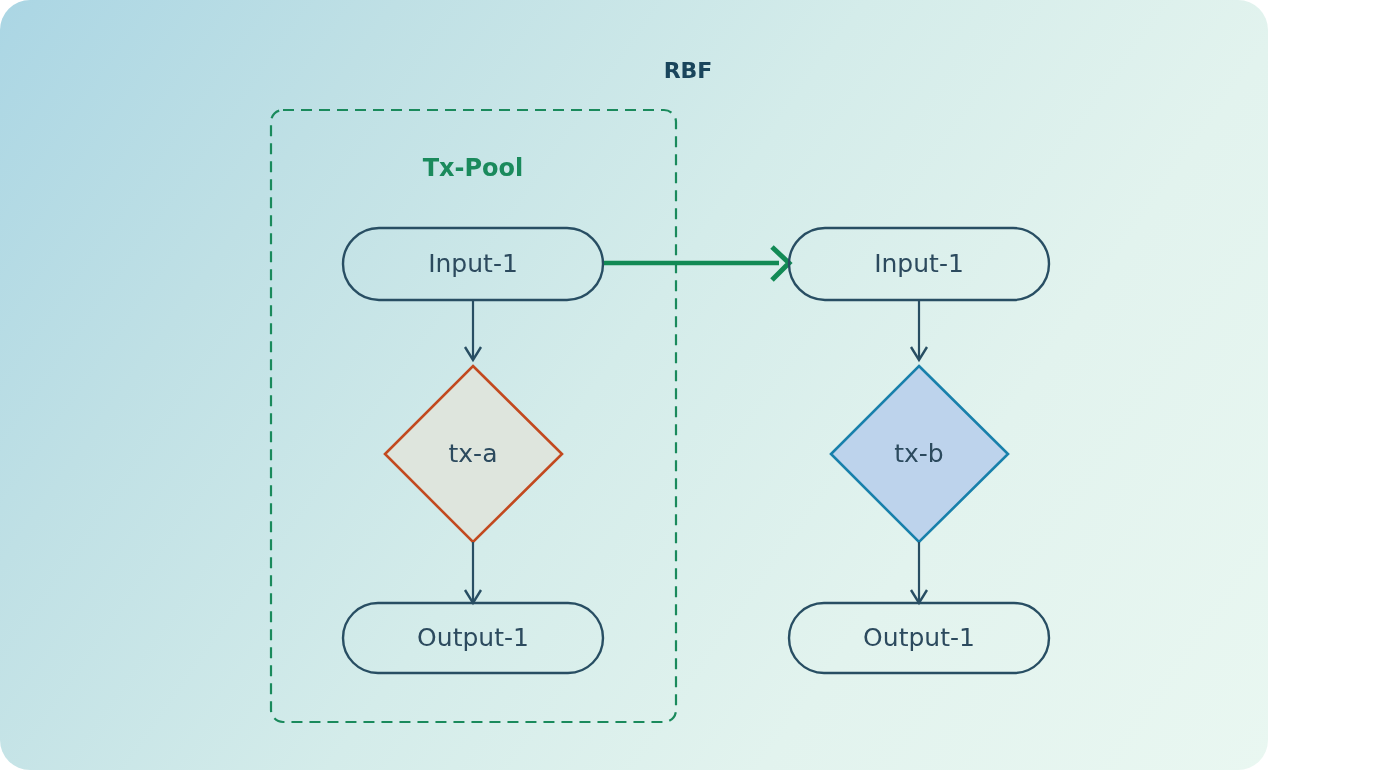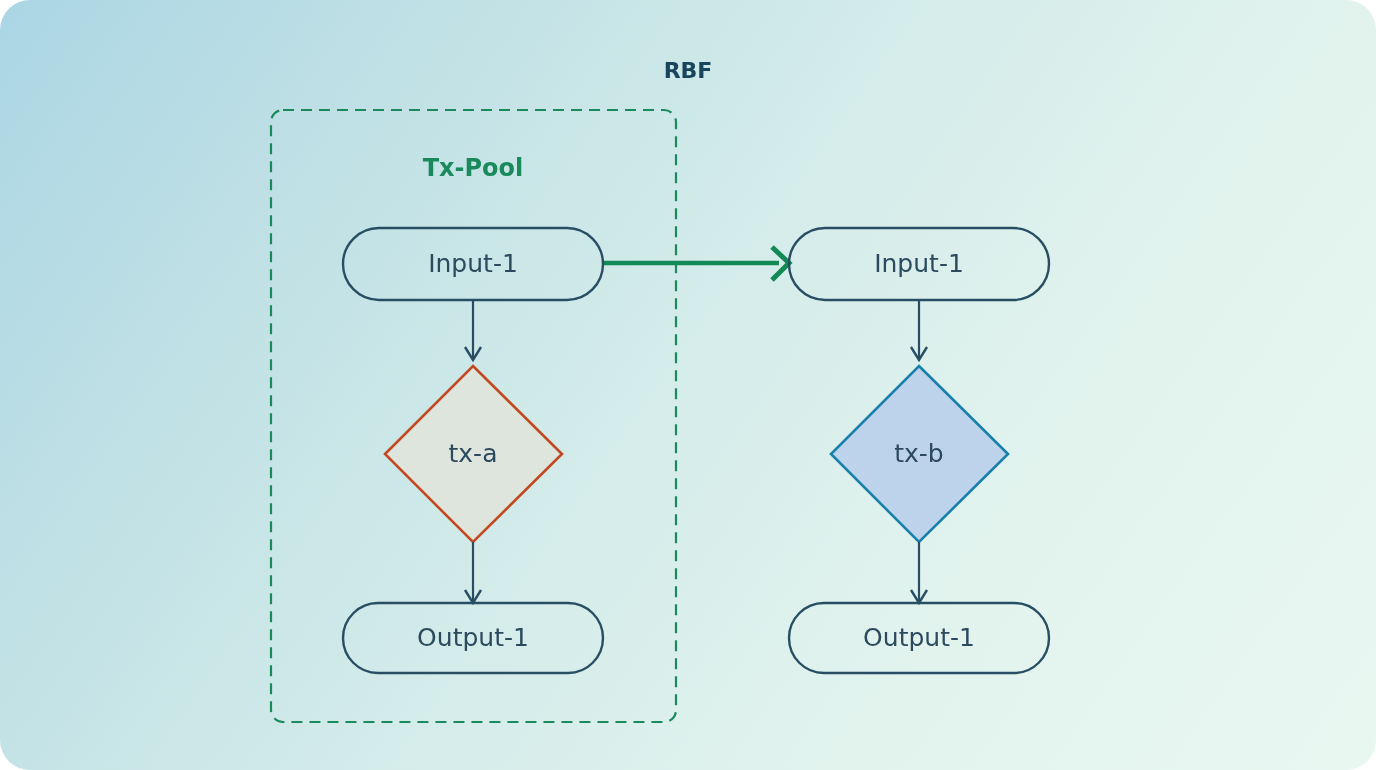--- a/index.html
+++ b/index.html
@@ -2,21 +2,21 @@
 <html><head>
 <meta charset="utf-8">
 <style>
   html, body {
     margin: 0;
     padding: 0;
     background: #ffffff;
   }
   #canvas {
     position: relative;
-    width: 1376px;
+    width: 1268px;
     height: 770px;
     border-radius: 30px;
     overflow: hidden;
     background: linear-gradient(125deg, #abd6e4 0%, #bfe0e5 22%, #d4ecea 48%, #e2f3ee 72%, #e9f7f1 100%);
     font-family: "DejaVu Sans", sans-serif;
   }
   #svg-layer {
     position: absolute;
     left: 0;
     top: 0;

